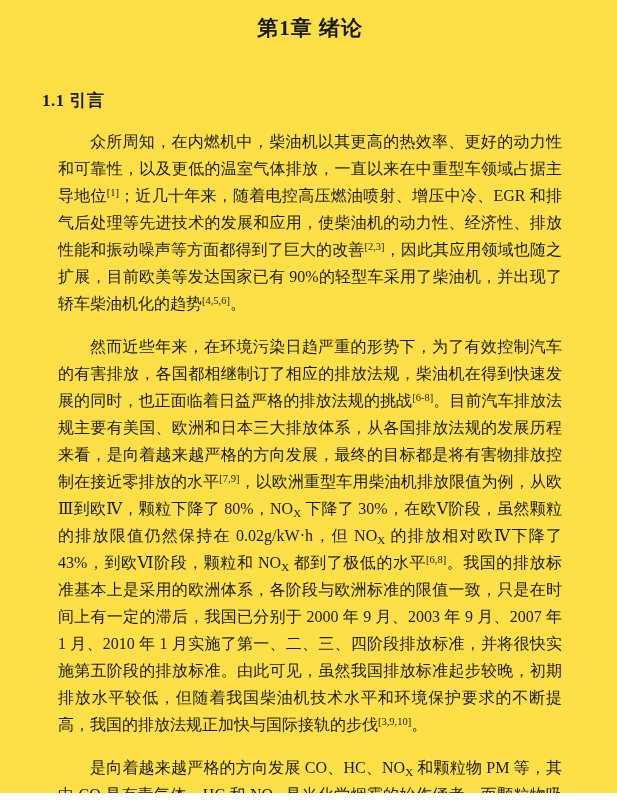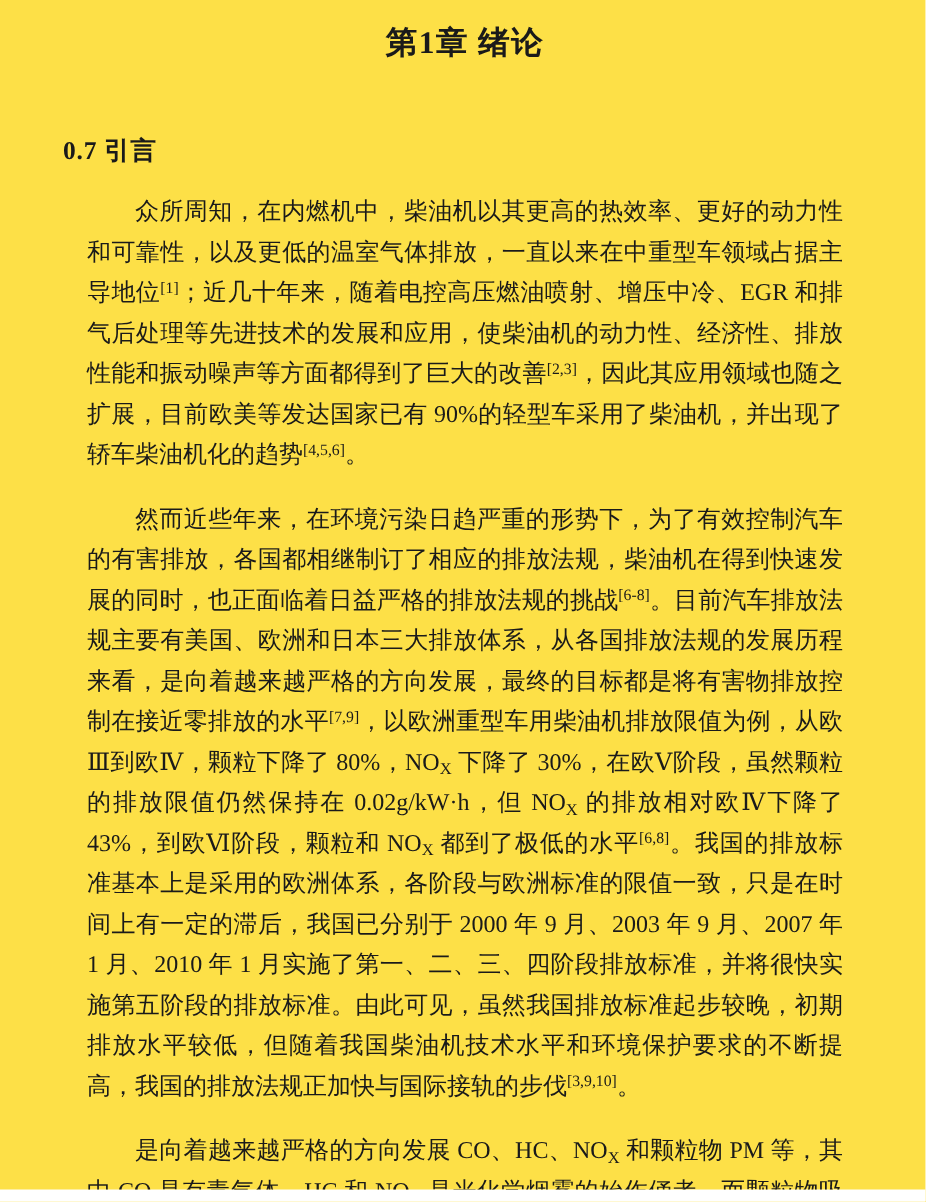--- a/index.html
+++ b/index.html
@@ -57,21 +57,21 @@
     vertical-align: -3px;
   }
 </style>
 </head>
 <body>
 
 <div class="page">
 
   <h1 class="chapter-title">第1章 绪论</h1>
 
-  <h2 class="section-heading heading-1-1">0.7 引言</h2>
+  <h2 class="section-heading heading-1-1">1.1 引言</h2>
 
   <p class="para"><span>众所周知，在内燃机中，柴油机以其更高的热效率、更好的动力性和可靠性，以及更低的温室气体排放，一直以来在中重型车领域占据主导地位</span><span class="sup">[1]</span><span>；近几十年来，随着电控高压燃油喷射、增压中冷、EGR 和排气后处理等先进技术的发展和应用，使柴油机的动力性、经济性、排放性能和振动噪声等方面都得到了巨大的改善</span><span class="sup">[2,3]</span><span>，因此其应用领域也随之扩展，目前欧美等发达国家已有 90%的轻型车采用了柴油机，并出现了轿车柴油机化的趋势</span><span class="sup">[4,5,6]</span><span>。</span></p>
 
   <p class="para"><span>然而近些年来，在环境污染日趋严重的形势下，为了有效控制汽车的有害排放，各国都相继制订了相应的排放法规，柴油机在得到快速发展的同时，也正面临着日益严格的排放法规的挑战</span><span class="sup">[6-8]</span><span>。目前汽车排放法规主要有美国、欧洲和日本三大排放体系，从各国排放法规的发展历程来看，是向着越来越严格的方向发展，最终的目标都是将有害物排放控制在接近零排放的水平</span><span class="sup">[7,9]</span><span>，以欧洲重型车用柴油机排放限值为例，从欧Ⅲ到欧Ⅳ，颗粒下降了 80%，NO</span><span class="sub">X</span><span> 下降了 30%，在欧Ⅴ阶段，虽然颗粒的排放限值仍然保持在 0.02g/kW·h，但 NO</span><span class="sub">X</span><span> 的排放相对欧Ⅳ下降了 43%，到欧Ⅵ阶段，颗粒和 NO</span><span class="sub">X</span><span> 都到了极低的水平</span><span class="sup">[6,8]</span><span>。我国的排放标准基本上是采用的欧洲体系，各阶段与欧洲标准的限值一致，只是在时间上有一定的滞后，我国已分别于 2000 年 9 月、2003 年 9 月、2007 年 1 月、2010 年 1 月实施了第一、二、三、四阶段排放标准，并将很快实施第五阶段的排放标准。由此可见，虽然我国排放标准起步较晚，初期排放水平较低，但随着我国柴油机技术水平和环境保护要求的不断提高，我国的排放法规正加快与国际接轨的步伐</span><span class="sup">[3,9,10]</span><span>。</span></p>
 
 
   <p class="para"><span>是向着越来越严格的方向发展 CO、HC、NO</span><span class="sub">X</span><span> 和颗粒物 PM 等，其中 CO 是有毒气体，HC 和 NO</span><span class="sub">X</span><span> 是光化学烟雾的始作俑者，而颗粒物吸入人体后会对呼吸系统等造成长期严重的危害</span></p>
 
 </div>
 

